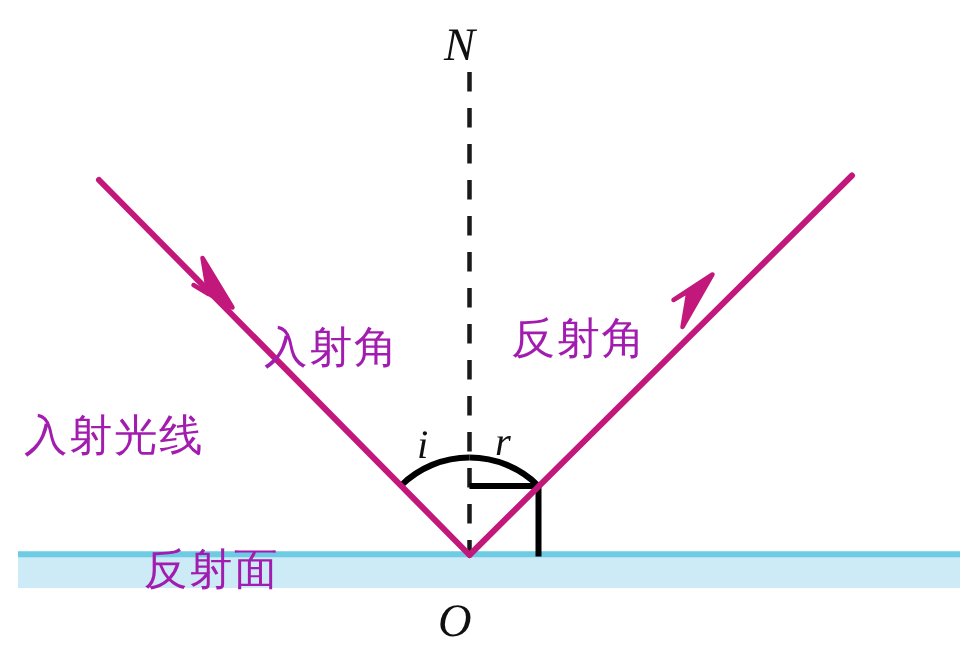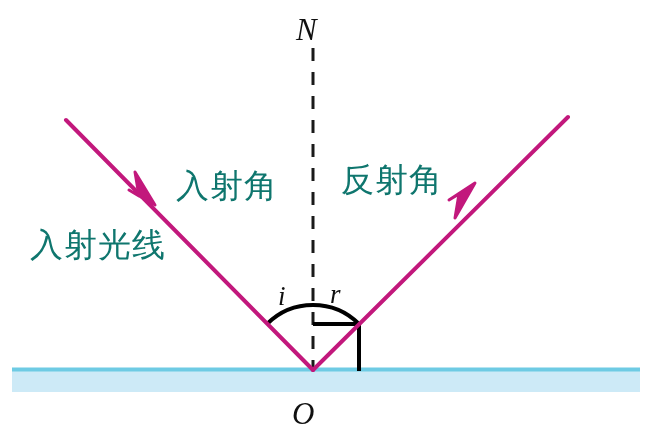--- a/index.html
+++ b/index.html
@@ -20,39 +20,40 @@
   #diagram-svg {
     position: absolute;
     left: 0;
     top: 0;
     width: 650px;
     height: 437px;
   }
   .cjk-label {
     position: absolute;
     font-family: "Liberation Serif", "DejaVu Serif", serif;
-    font-size: 33px;
+    font-size: 29px;
     line-height: 1;
-    color: #0f766e;
+    color: #a21caf;
     white-space: nowrap;
     letter-spacing: 1px;
+    margin-top: 48px;
   }
   .math-label {
     position: absolute;
     font-family: "Liberation Serif", "DejaVu Serif", serif;
     font-style: italic;
     color: #101010;
     white-space: nowrap;
     line-height: 1;
   }
   #label-N { left: 296px; top: 14px; font-size: 31px; }
   #label-O { left: 292px; top: 398px; font-size: 31px; }
   #label-i { left: 278px; top: 283px; font-size: 27px; }
   #label-r { left: 330px; top: 281px; font-size: 27px; }
-  #label-incident-ray  { left: 30px;  top: 229px; }
+  #label-incident-ray  { left: 16px;  top: 229px; }
   #label-reflected-ray { left: 470px; top: 224px; }
   #label-incident-angle  { left: 176px; top: 170px; }
   #label-reflected-angle { left: 341px; top: 164px; font-family: Liberation Serif, serif; }
   #label-surface { left: 96px; top: 318px; }
 </style>
 </head>
 <body>
 
 <div id="diagram-root">
 
@@ -94,14 +95,15 @@
 
   <div class="math-label" id="label-r">r</div>
 
   <div class="cjk-label" id="label-incident-ray">入射光线</div>
 
 
   <div class="cjk-label" id="label-incident-angle">入射角</div>
 
   <div class="cjk-label" id="label-reflected-angle">反射角</div>
 
+  <div class="cjk-label" id="label-surface">反射面</div>
 
 </div>
 
 </body></html>

